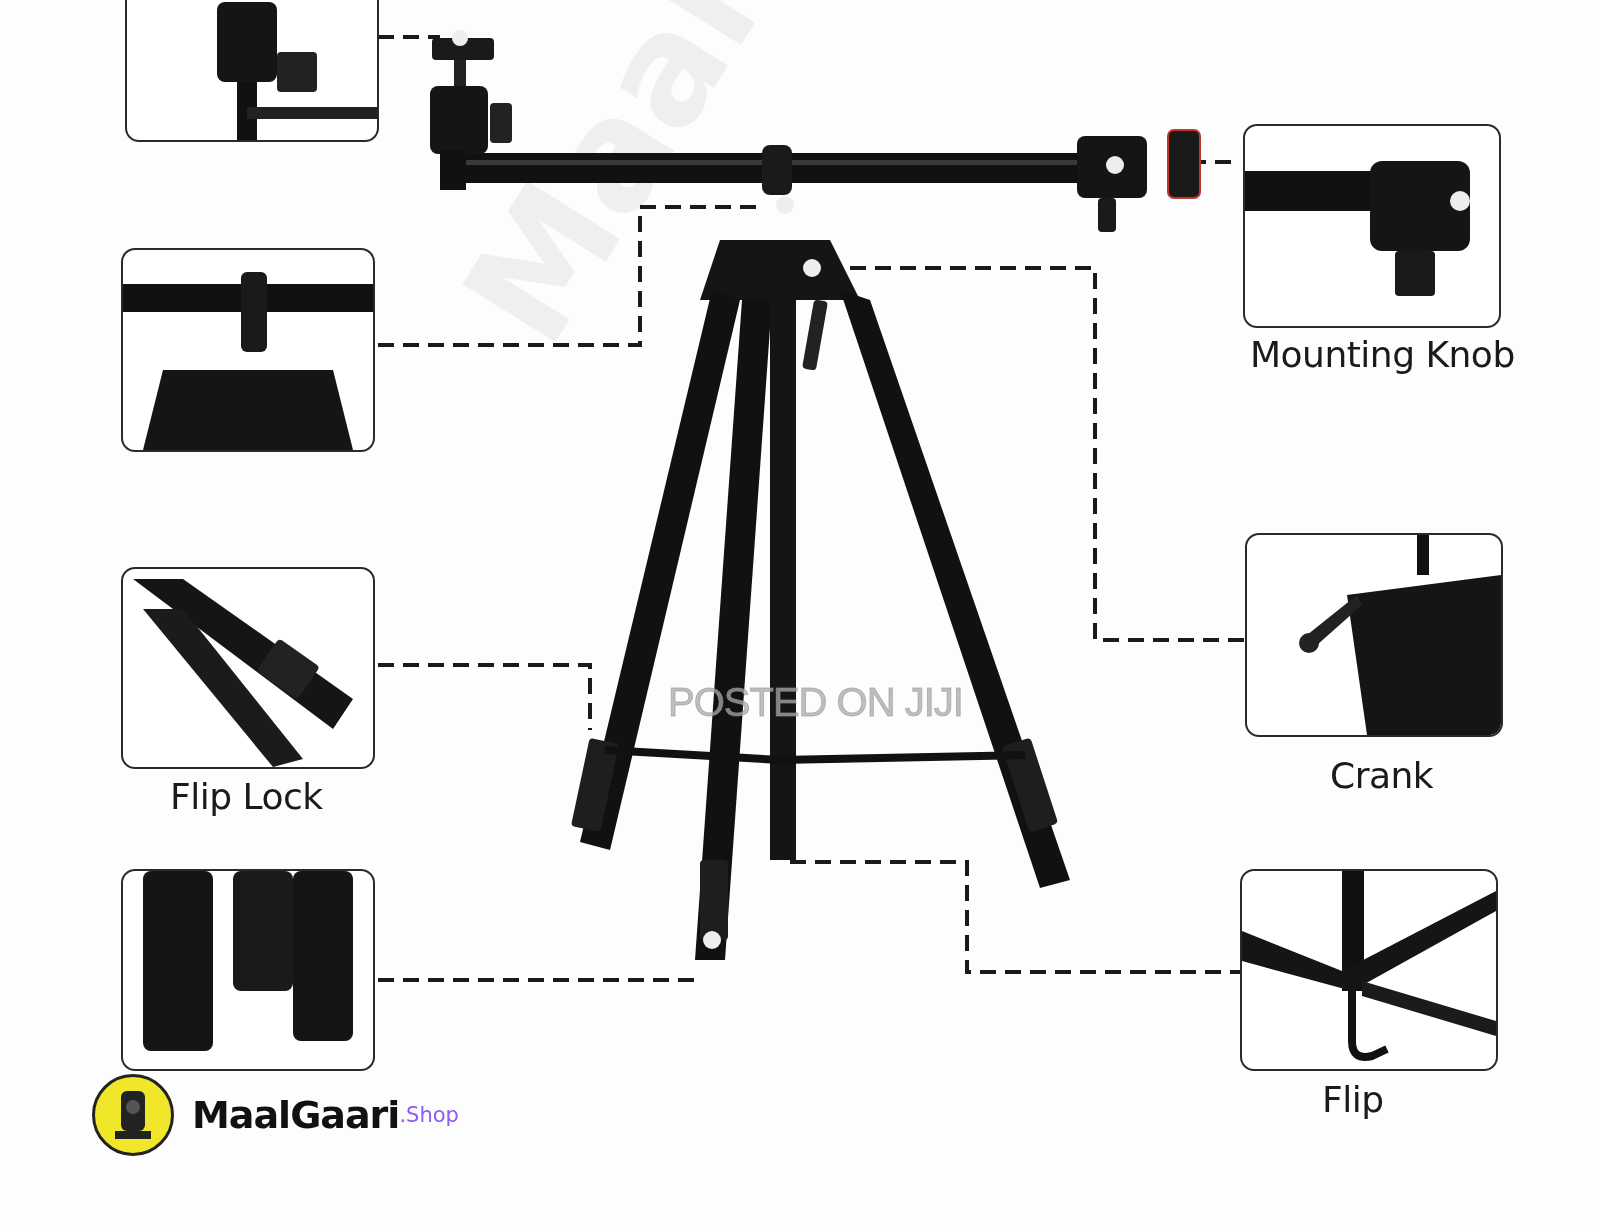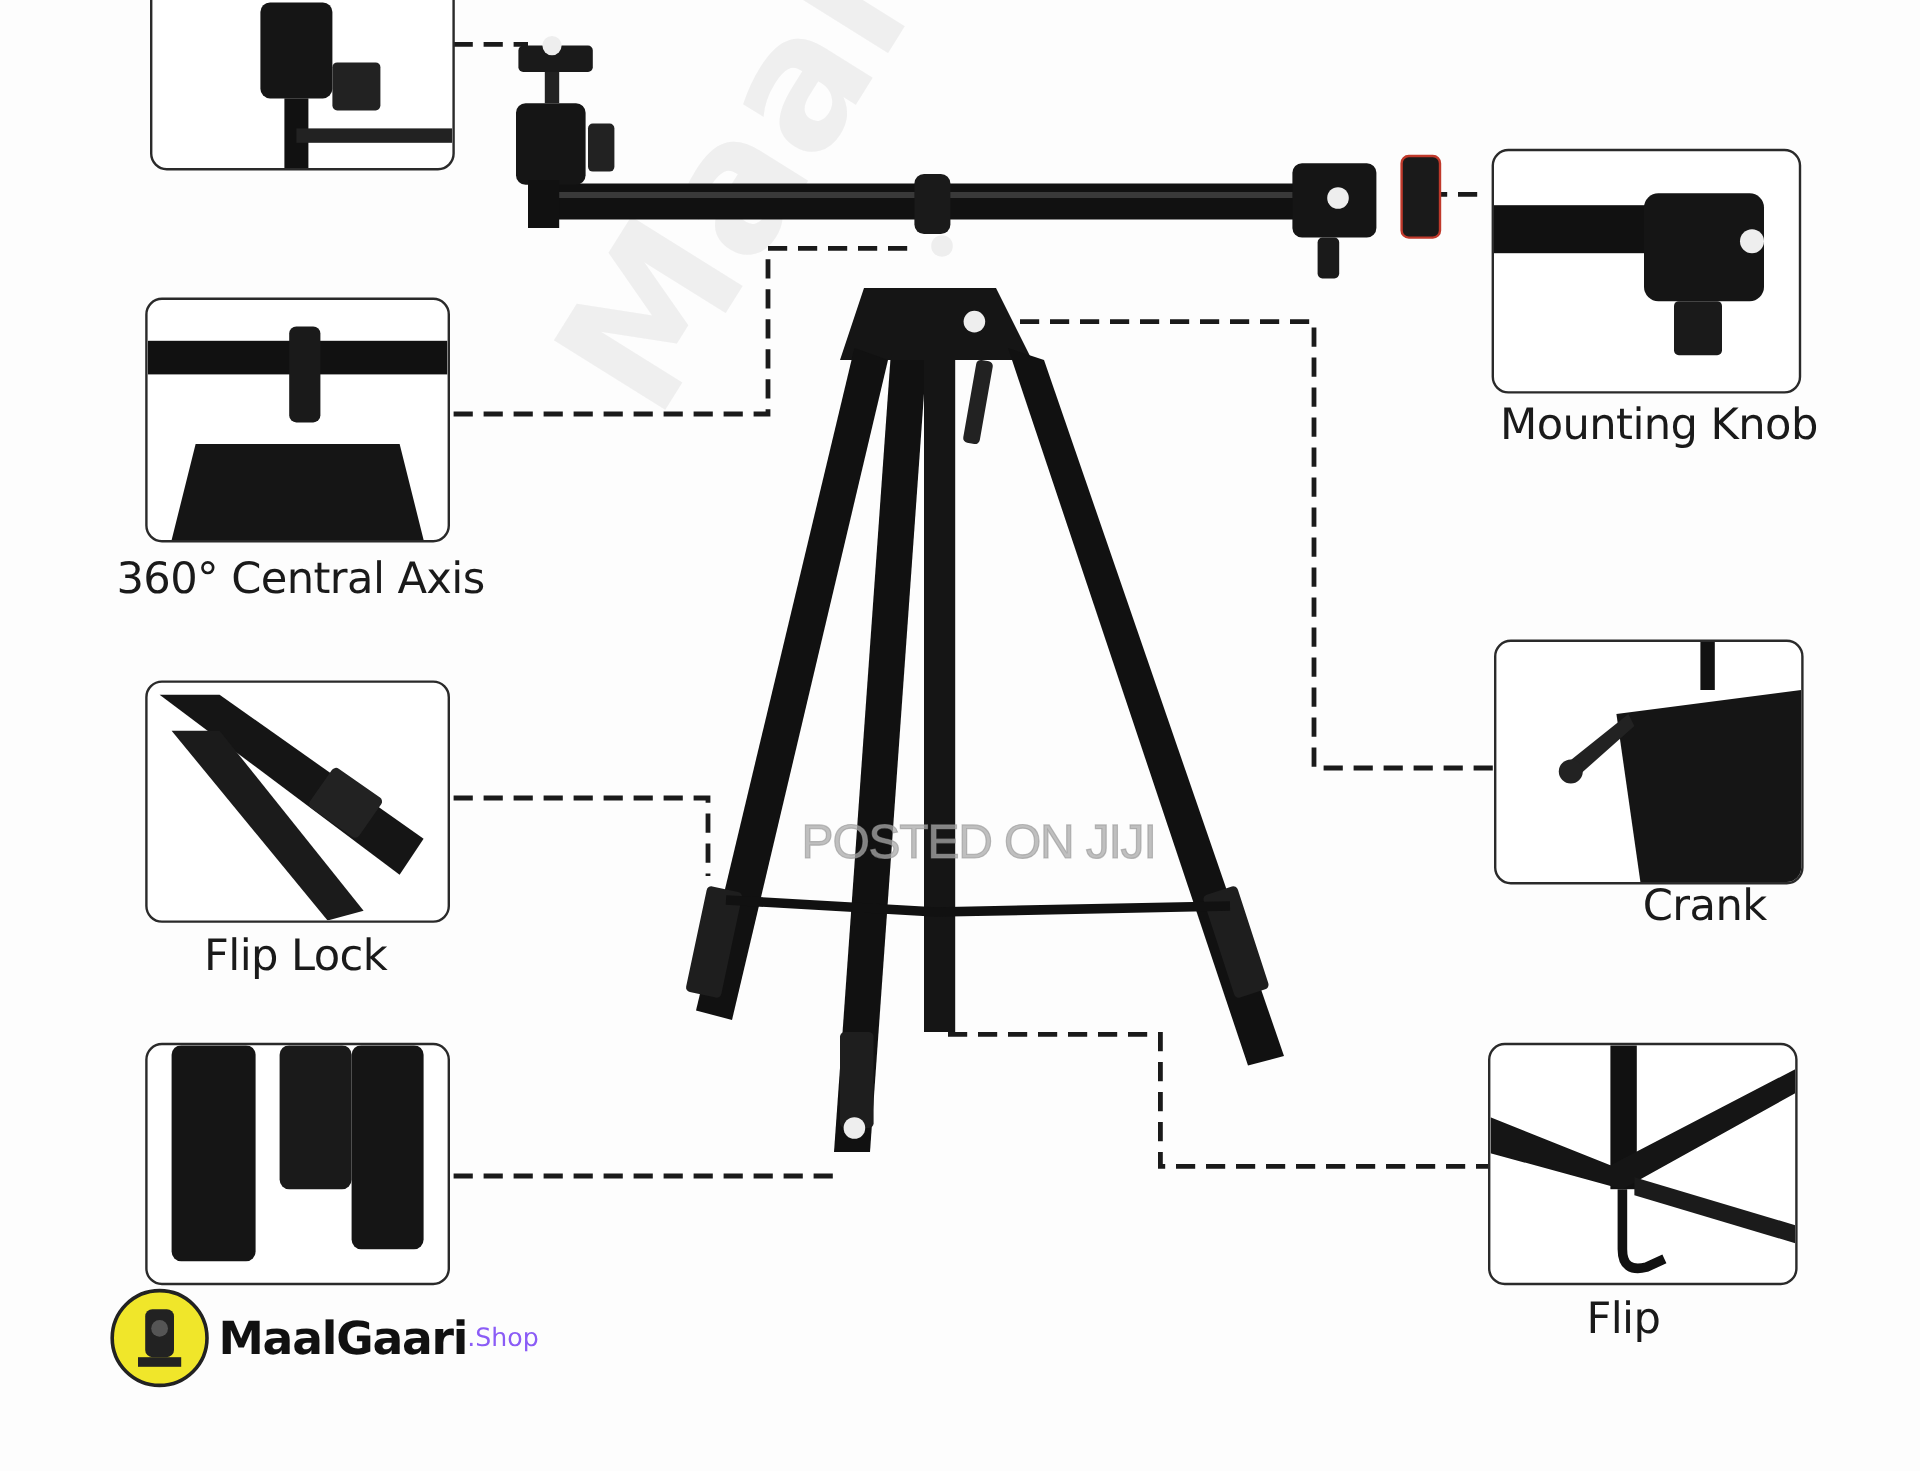--- a/index.html
+++ b/index.html
@@ -5,21 +5,21 @@
   html, body { margin:0; padding:0; }
   body { width:1600px; height:1226px; background:#fdfdfd; position:relative; overflow:hidden; font-family:"DejaVu Sans", sans-serif; }
   .canvas { position:absolute; inset:0; }
   .inset { position:absolute; border:2.5px solid #2a2a2a; border-radius:14px; background:#fff; overflow:hidden; }
   .label { position:absolute; font-size:36px; color:#1a1a1a; letter-spacing:-0.5px; white-space:nowrap; }
   .wm1 { position:absolute; left:636px; top:680px; font-size:40px; color:rgba(170,170,170,0.75); -webkit-text-stroke:1px rgba(150,150,150,0.6); font-family:"Liberation Sans", sans-serif; letter-spacing:-1px;margin-left:32px; }
   .wm2 { position:absolute; left:500px; top:760px; font-size:74px; color:rgba(200,200,200,0.55); -webkit-text-stroke:1.5px rgba(140,140,140,0.7); font-family:"Liberation Sans", sans-serif; letter-spacing:-2px; }
   .diag-wm { position:absolute; left:430px; top:280px; font-size:150px; font-weight:bold; color:rgba(225,225,225,0.5); transform:rotate(-58deg); transform-origin:left top; font-family:"DejaVu Sans", sans-serif; }
   .logo { position:absolute; left:92px; top:1074px; display:flex; align-items:center; }
   .logo-badge { width:76px; height:76px; border-radius:50%; background:#f0e62a; border:3px solid #222; position:relative; }
-  .logo-brand { font-size:38px; font-weight:bold; color:#111; margin-left:8px; letter-spacing:-1px; }
+  .logo-brand { font-size:38px; font-weight:bold; color:#111; margin-left:18px; letter-spacing:-1px; }
   .logo-tld { font-size:21px; color:#8b5cf6; }
   svg { position:absolute; left:0; top:0; }
 </style>
 </head>
 <body>
 
 <div class="canvas">
 
   <div class="diag-wm">MaalGaari.Sh</div>
 
@@ -79,21 +79,20 @@
     </svg>
   </div>
 
   <div class="inset" style="left:121px;top:248px;width:250px;height:200px;">
     <svg width="250" height="200">
       <rect x="0" y="34" width="250" height="28" fill="#111"></rect>
       <rect x="118" y="22" width="26" height="80" rx="6" fill="#1a1a1a"></rect>
       <path d="M40 120 L210 120 L230 200 L20 200 Z" fill="#151515"></path>
     </svg>
   </div>
-  <div class="label" style="left:97px;top:462px;">360° Central Axis</div>
 
   <div class="inset" style="left:121px;top:567px;width:250px;height:198px;">
     <svg width="250" height="198">
       <path d="M10 10 L60 10 L230 130 L210 160 Z" fill="#151515"></path>
       <path d="M20 40 L60 40 L180 190 L150 198 Z" fill="#1b1b1b"></path>
       <rect x="140" y="80" width="50" height="40" rx="4" fill="#222" transform="rotate(35 165 100)"></rect>
     </svg>
   </div>
   <div class="label" style="left:170px;top:776px;">Flip Lock</div>
 
@@ -116,21 +115,21 @@
   <div class="label" style="left:1250px;top:334px;">Mounting Knob</div>
 
   <div class="inset" style="left:1245px;top:533px;width:254px;height:200px;">
     <svg width="254" height="200">
       <path d="M100 60 L254 40 L254 200 L120 200 Z" fill="#151515"></path>
       <path d="M60 100 L110 60 L115 70 L70 110 Z" fill="#222"></path>
       <circle cx="62" cy="108" r="10" fill="#222"></circle>
       <rect x="170" y="0" width="12" height="40" fill="#111"></rect>
     </svg>
   </div>
-  <div class="label" style="left:1330px;top:735px;margin-left:39px;">Crank</div>
+  <div class="label" style="left:1330px;top:755px;">Crank</div>
 
   <div class="inset" style="left:1240px;top:869px;width:254px;height:198px;">
     <svg width="254" height="198">
       <rect x="100" y="0" width="22" height="120" fill="#111"></rect>
       <path d="M0 60 L100 100 L254 20 L254 40 L110 120 L0 90 Z" fill="#151515"></path>
       <path d="M110 120 L110 170 Q110 190 130 185 L145 178" stroke="#111" stroke-width="8" fill="none"></path>
       <path d="M120 110 L254 150 L254 165 L120 125 Z" fill="#1b1b1b"></path>
     </svg>
   </div>
   <div class="label" style="left:1322px;top:1079px;">Flip</div>

